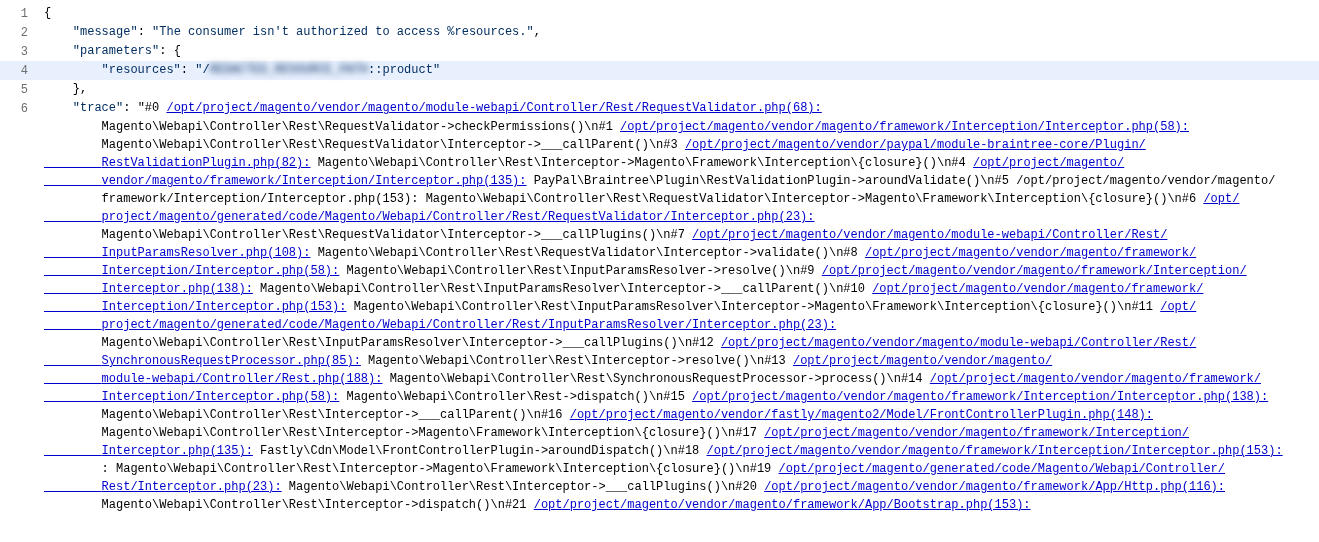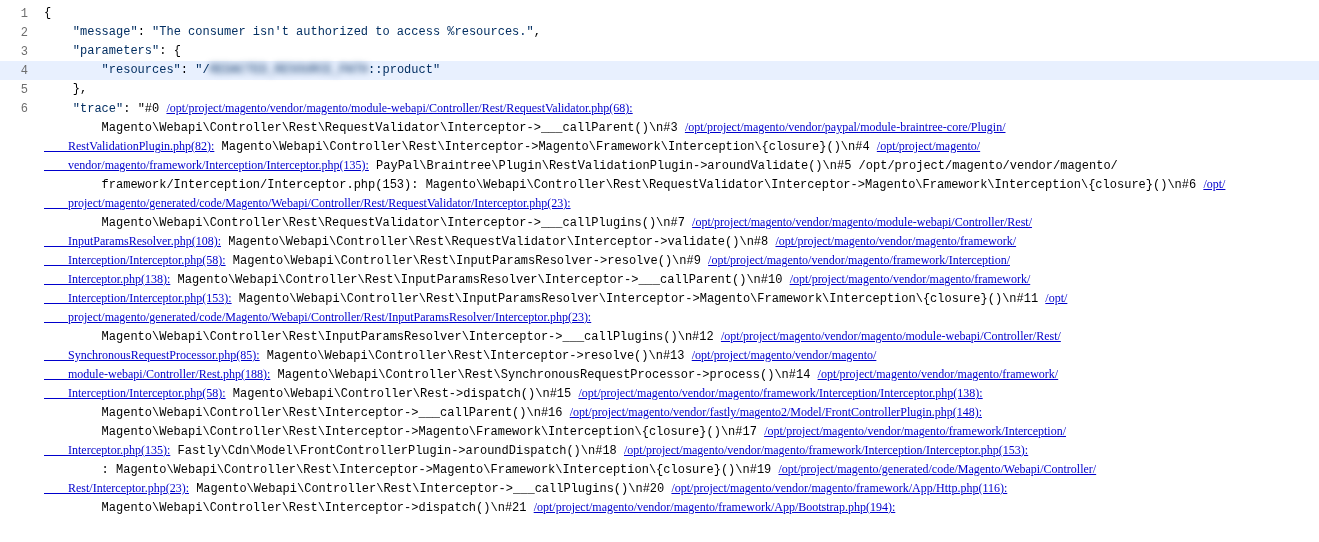--- a/index.html
+++ b/index.html
@@ -50,21 +50,20 @@
       font-size: 12px;
     }
 
     .string-color {
       color: #032f62;
     }
 
     .link-color {
       color: #0000cc;
       text-decoration: underline;
-      font-family: Liberation Serif, serif;
     }
 
     .plain {
       color: #000000;
     }
 
     .highlight-line {
       background: #e8f0fe;
     }
 
@@ -101,35 +100,39 @@
   <div class="line">
     <span class="line-number">5</span>
     <span class="line-content">    <span class="plain">},</span></span>
   </div>
 
   <div class="line">
     <span class="line-number">6</span>
     <span class="line-content">    <span class="string-color">"trace"</span><span class="plain">: "</span><span class="plain">#0 </span><a class="link-color">/opt/project/magento/vendor/magento/module-webapi/Controller/Rest/RequestValidator.php(68):</a></span>
   </div>
 
+  <div class="line">
+    <span class="line-number"></span>
+    <span class="line-content">        Magento\Webapi\Controller\Rest\RequestValidator-&gt;checkPermissions()\n#1 <a class="link-color">/opt/project/magento/vendor/magento/framework/Interception/Interceptor.php(58):</a></span>
+  </div>
 
 
   <div class="line">
     <span class="line-number"></span>
     <span class="line-content">        Magento\Webapi\Controller\Rest\RequestValidator\Interceptor-&gt;___callParent()\n#3 <a class="link-color">/opt/project/magento/vendor/paypal/module-braintree-core/Plugin/<br>        RestValidationPlugin.php(82):</a> Magento\Webapi\Controller\Rest\Interceptor-&gt;Magento\Framework\Interception\{closure}()\n#4 <a class="link-color">/opt/project/magento/<br>        vendor/magento/framework/Interception/Interceptor.php(135):</a> PayPal\Braintree\Plugin\RestValidationPlugin-&gt;aroundValidate()\n#5 /opt/project/magento/vendor/magento/<br>        framework/Interception/Interceptor.php(153): Magento\Webapi\Controller\Rest\RequestValidator\Interceptor-&gt;Magento\Framework\Interception\{closure}()\n#6 <a class="link-color">/opt/<br>        project/magento/generated/code/Magento/Webapi/Controller/Rest/RequestValidator/Interceptor.php(23):</a></span>
   </div>
 
   <div class="line">
     <span class="line-number"></span>
     <span class="line-content">        Magento\Webapi\Controller\Rest\RequestValidator\Interceptor-&gt;___callPlugins()\n#7 <a class="link-color">/opt/project/magento/vendor/magento/module-webapi/Controller/Rest/<br>        InputParamsResolver.php(108):</a> Magento\Webapi\Controller\Rest\RequestValidator\Interceptor-&gt;validate()\n#8 <a class="link-color">/opt/project/magento/vendor/magento/framework/<br>        Interception/Interceptor.php(58):</a> Magento\Webapi\Controller\Rest\InputParamsResolver-&gt;resolve()\n#9 <a class="link-color">/opt/project/magento/vendor/magento/framework/Interception/<br>        Interceptor.php(138):</a> Magento\Webapi\Controller\Rest\InputParamsResolver\Interceptor-&gt;___callParent()\n#10 <a class="link-color">/opt/project/magento/vendor/magento/framework/<br>        Interception/Interceptor.php(153):</a> Magento\Webapi\Controller\Rest\InputParamsResolver\Interceptor-&gt;Magento\Framework\Interception\{closure}()\n#11 <a class="link-color">/opt/<br>        project/magento/generated/code/Magento/Webapi/Controller/Rest/InputParamsResolver/Interceptor.php(23):</a></span>
   </div>
 
   <div class="line">
     <span class="line-number"></span>
     <span class="line-content">        Magento\Webapi\Controller\Rest\InputParamsResolver\Interceptor-&gt;___callPlugins()\n#12 <a class="link-color">/opt/project/magento/vendor/magento/module-webapi/Controller/Rest/<br>        SynchronousRequestProcessor.php(85):</a> Magento\Webapi\Controller\Rest\Interceptor-&gt;resolve()\n#13 <a class="link-color">/opt/project/magento/vendor/magento/<br>        module-webapi/Controller/Rest.php(188):</a> Magento\Webapi\Controller\Rest\SynchronousRequestProcessor-&gt;process()\n#14 <a class="link-color">/opt/project/magento/vendor/magento/framework/<br>        Interception/Interceptor.php(58):</a> Magento\Webapi\Controller\Rest-&gt;dispatch()\n#15 <a class="link-color">/opt/project/magento/vendor/magento/framework/Interception/Interceptor.php(138):</a><br>        Magento\Webapi\Controller\Rest\Interceptor-&gt;___callParent()\n#16 <a class="link-color">/opt/project/magento/vendor/fastly/magento2/Model/FrontControllerPlugin.php(148):</a><br>        Magento\Webapi\Controller\Rest\Interceptor-&gt;Magento\Framework\Interception\{closure}()\n#17 <a class="link-color">/opt/project/magento/vendor/magento/framework/Interception/<br>        Interceptor.php(135):</a> Fastly\Cdn\Model\FrontControllerPlugin-&gt;aroundDispatch()\n#18 <a class="link-color">/opt/project/magento/vendor/magento/framework/Interception/Interceptor.php(153):</a><br>        : Magento\Webapi\Controller\Rest\Interceptor-&gt;Magento\Framework\Interception\{closure}()\n#19 <a class="link-color">/opt/project/magento/generated/code/Magento/Webapi/Controller/<br>        Rest/Interceptor.php(23):</a> Magento\Webapi\Controller\Rest\Interceptor-&gt;___callPlugins()\n#20 <a class="link-color">/opt/project/magento/vendor/magento/framework/App/Http.php(116):</a></span>
   </div>
 
   <div class="line">
     <span class="line-number"></span>
-    <span class="line-content">        Magento\Webapi\Controller\Rest\Interceptor-&gt;dispatch()\n#21 <a class="link-color">/opt/project/magento/vendor/magento/framework/App/Bootstrap.php(194):</a></span>
+    <span class="line-content">        Magento\Webapi\Controller\Rest\Interceptor-&gt;dispatch()\n#21 <a class="link-color">/opt/project/magento/vendor/magento/framework/App/Bootstrap.php(153):</a></span>
   </div>
 
 </div>
 
 </body></html>

